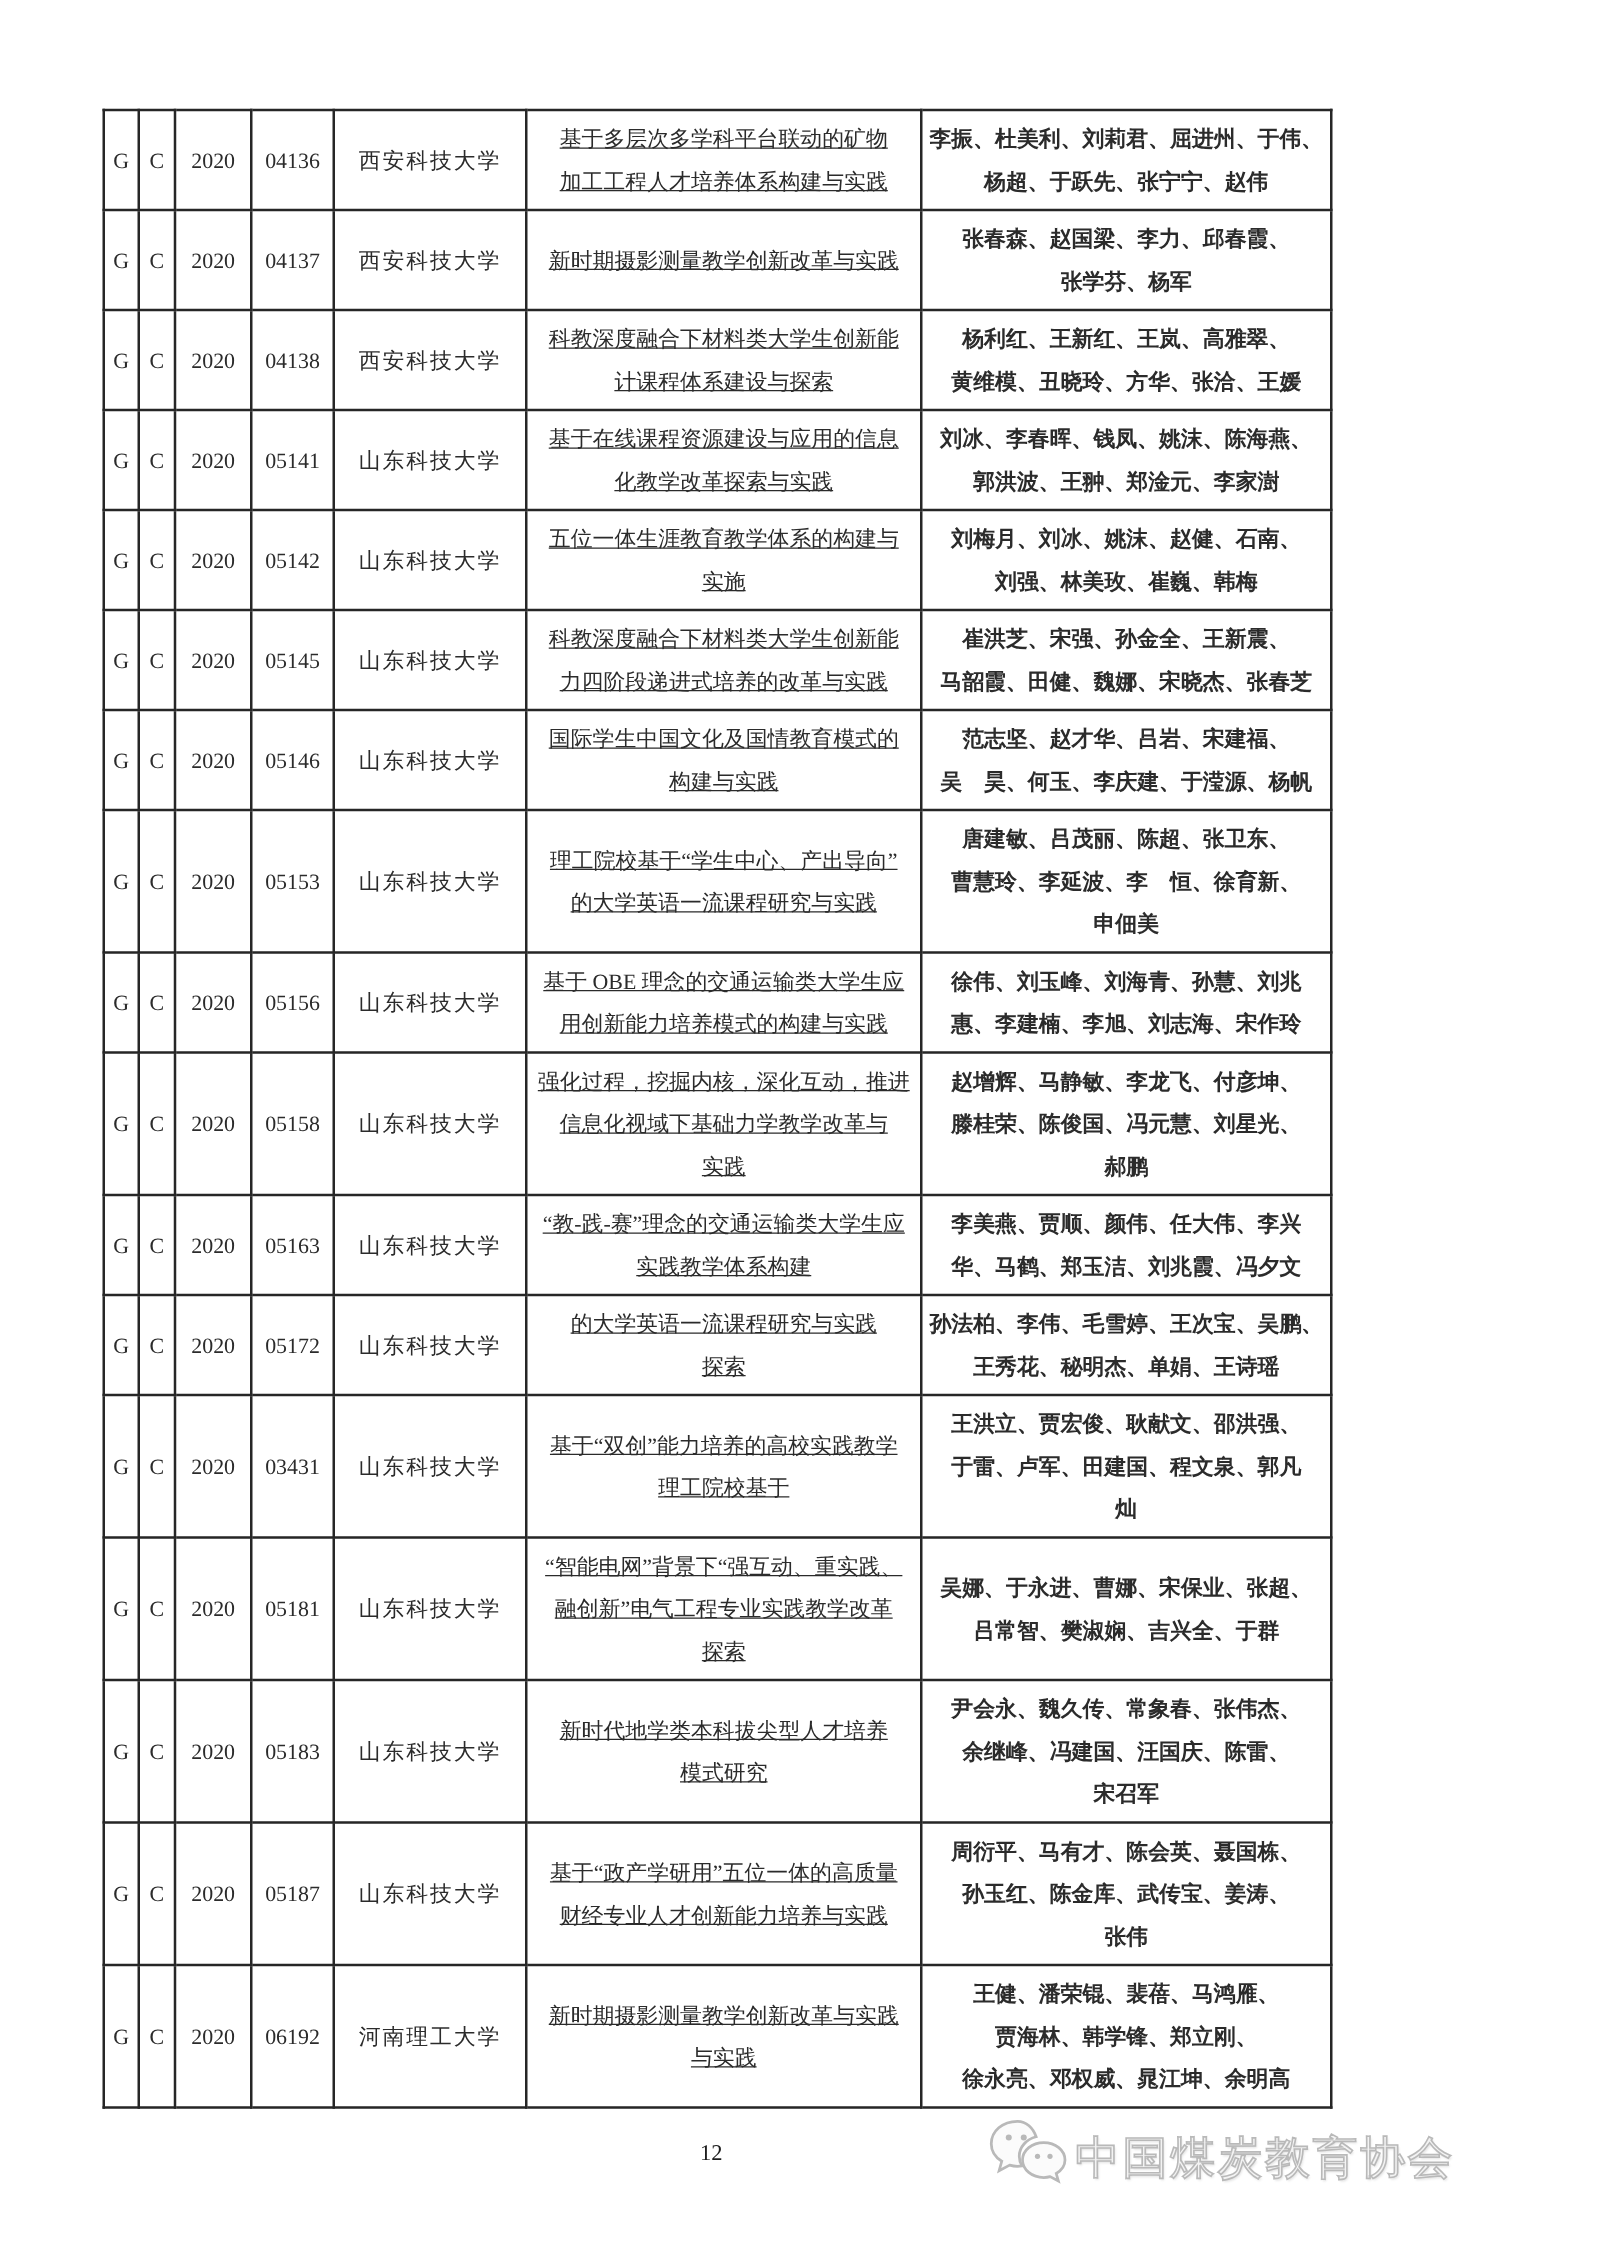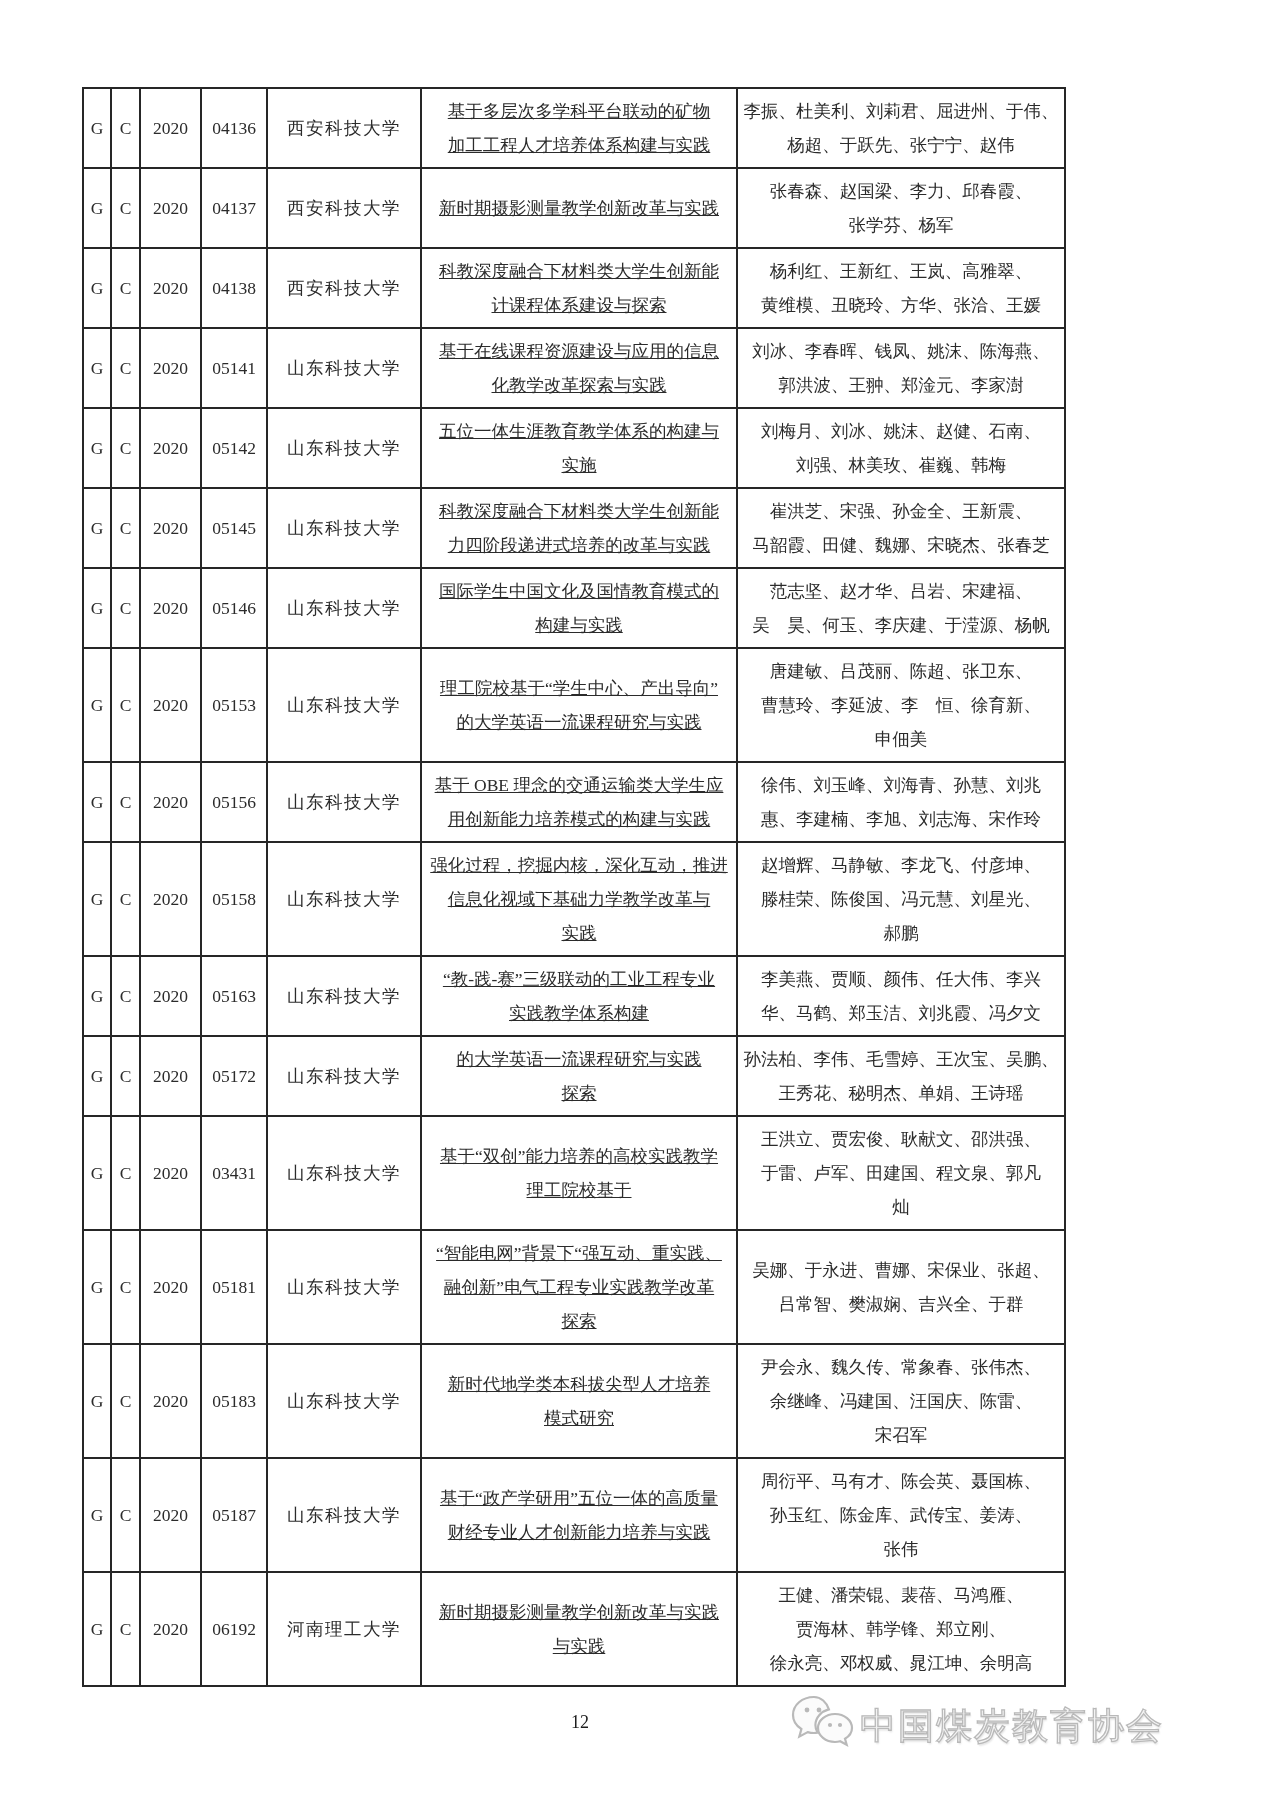--- a/index.html
+++ b/index.html
@@ -40,24 +40,25 @@
     white-space:pre-line;
     font-size:18px;
     padding:6px 8px;
     text-decoration:underline;
   }
   td.names{
     white-space:pre-line;
     text-align:left;
     font-size:18px;
     padding:6px 6px 6px 11px;
+    font-weight:bold;
   }
   .page-number{
     position:absolute;
-    top:1712px;left:89px;width:982px;
+    top:1712px;left:78px;width:982px;
     text-align:center;
     font-size:18px;
     color:#1d1d1d;
   }
   .watermark{
     position:absolute;
     top:1693px;left:790px;
     display:flex;
     align-items:center;
     gap:6px;
@@ -199,21 +200,21 @@
       <td class="names">赵增辉、马静敏、李龙飞、付彦坤、
 滕桂荣、陈俊国、冯元慧、刘星光、
 郝鹏</td>
     </tr>
         <tr>
       <td>G</td>
       <td>C</td>
       <td>2020</td>
       <td>05163</td>
       <td class="univ">山东科技大学</td>
-      <td class="title">“教-践-赛”三级联动的工业工程专业
+      <td class="title">“教-践-赛”理念的交通运输类大学生应
 实践教学体系构建</td>
       <td class="names">李美燕、贾顺、颜伟、任大伟、李兴
 华、马鹤、郑玉洁、刘兆霞、冯夕文</td>
     </tr>
         <tr>
       <td>G</td>
       <td>C</td>
       <td>2020</td>
       <td>05172</td>
       <td class="univ">山东科技大学</td>

